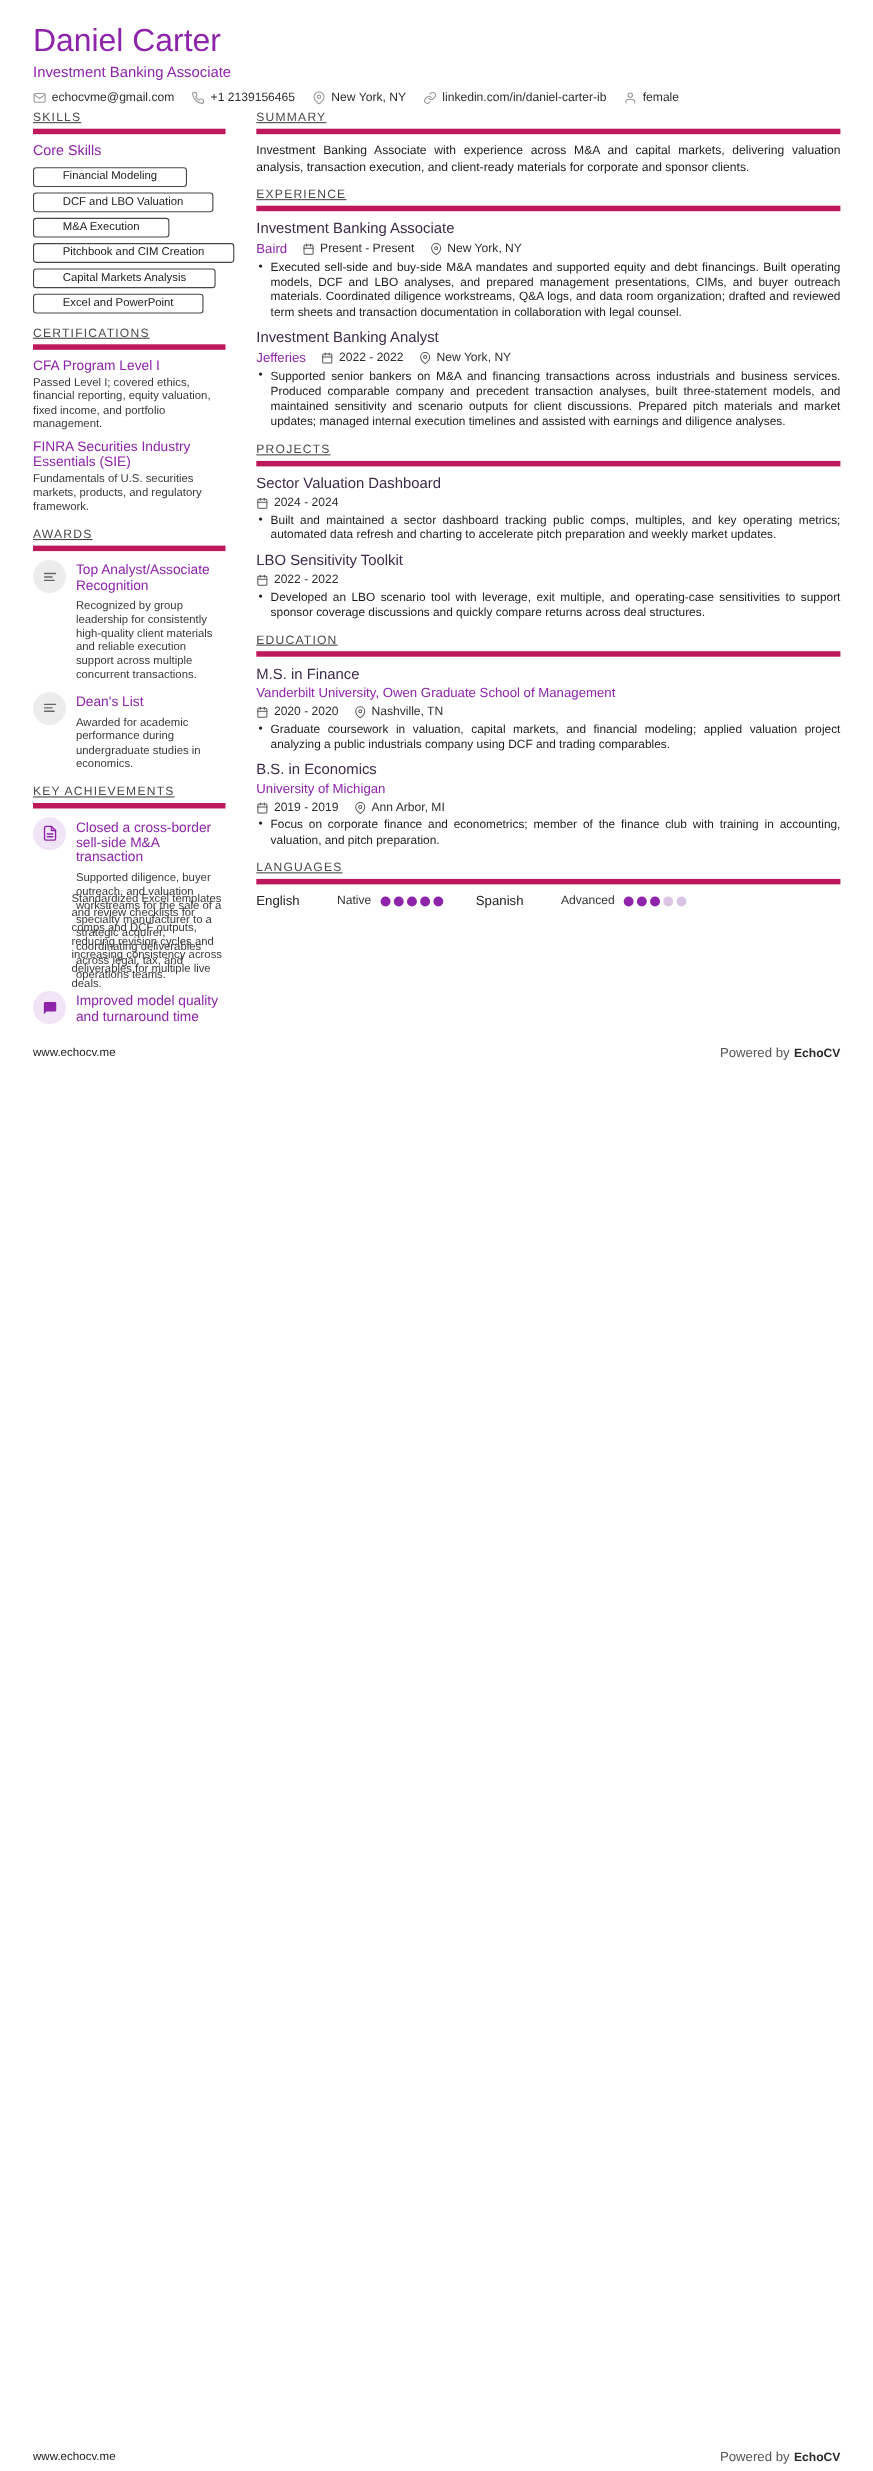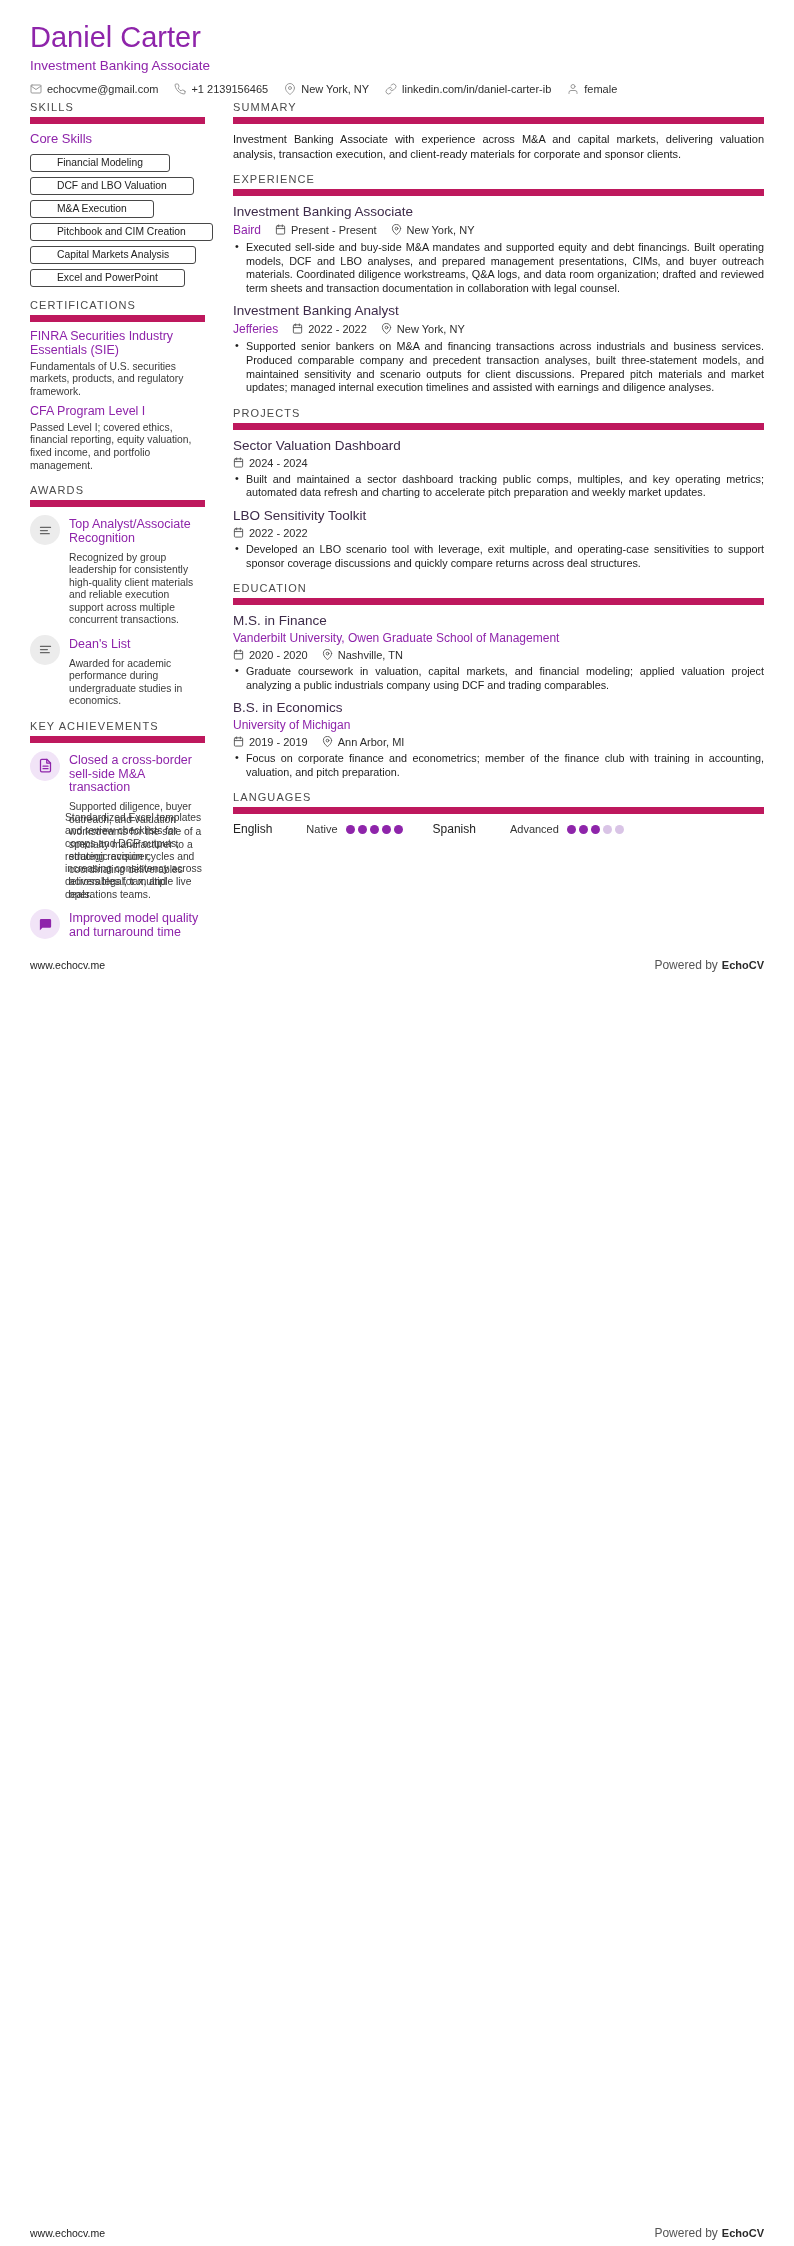--- a/index.html
+++ b/index.html
@@ -19,21 +19,21 @@
   .c-icon { width:12px; height:12px; color:#9a9a9a; display:inline-flex; flex:0 0 12px; }
   .c-icon svg, .m-icon svg, .bubble-icon svg { width:100%; height:100%; }
 
   
   .columns { display:flex; gap:28px; margin-top:6px; align-items:flex-start; }
   .col-left { flex:0 0 175px; width:175px; }
   .col-right { flex:1; min-width:0; }
 
   .section-title {
     font-size:11px; line-height:12px; letter-spacing:1.1px; color:#4a4a4a; font-weight:400;
-    padding-bottom:4px; border-bottom:7px solid #be185d; margin-top:12px; margin-bottom:8px;
+    padding-bottom:4px; border-bottom:5px solid #be185d; margin-top:12px; margin-bottom:8px;text-decoration:underline;
   }
   .section-title.first { margin-top:0; }
 
   
   .skill-group-title { color:#8e24aa; font-size:13px; line-height:14px; margin:2px 0 8px 0; }
   .chip {
     display:table; border:1px solid #474747; border-radius:3px; padding:3px 26px;
     font-size:10.3px; line-height:10px; color:#222; margin-bottom:5px; white-space:nowrap;
   }
   .small-desc { font-size:10.3px; line-height:1.22; color:#3a3a3a; }
@@ -50,21 +50,21 @@
   .iconed-title { color:#8e24aa; font-size:12.5px; line-height:1.1; margin-top:3px; }
   .iconed-body .small-desc { margin-top:6px; }
 
   
   .summary-text { font-size:11px; line-height:1.32; text-align:justify; color:#1a1a1a; }
   .entry { margin-bottom:8px; }
   .entry-title { font-size:13.5px; line-height:16px; color:#3d2a49; font-weight:500; margin-bottom:3px; }
   .entry-meta { display:flex; align-items:center; gap:14px; flex-wrap:wrap; font-size:11px; color:#2e2e2e; }
   .company { color:#8e24aa; font-size:12px; }
   .school { color:#8e24aa; font-size:12px; margin-bottom:3px; line-height:1.15; }
-  .meta-piece { display:flex; align-items:flex-start; gap:5px; }
+  .meta-piece { display:flex; align-items:flex-end; gap:5px; }
   .m-icon { width:11px; height:11px; color:#555; display:inline-flex; flex:0 0 11px; }
   .bullets { margin:4px 0 2px 0; list-style:none; }
   .bullets li {
     position:relative; padding-left:13px; font-size:10.8px; line-height:1.26;
     color:#1c1c1c; text-align:justify; margin-bottom:3px;
   }
   .bullets li::before { content:"\2022"; position:absolute; left:2px; top:-1px; }
 
   .languages-row { display:flex; align-items:center; gap:30px; margin-top:2px; }
   .lang-entry { display:flex; align-items:center; }
@@ -156,26 +156,26 @@
           <div class="chip">DCF and LBO Valuation</div>
           <div class="chip">M&amp;A Execution</div>
           <div class="chip">Pitchbook and CIM Creation</div>
           <div class="chip">Capital Markets Analysis</div>
           <div class="chip">Excel and PowerPoint</div>
         </div>
 
         <div>
           <div class="section-title">CERTIFICATIONS</div>
           <div class="cert-item">
+            <div class="cert-title">CFA Program Level I</div>
+            <div class="small-desc">Passed Level I; covered ethics, financial reporting, equity valuation, fixed income, and portfolio management.</div>
+          </div>
+          <div class="cert-item">
             <div class="cert-title">FINRA Securities Industry Essentials (SIE)</div>
             <div class="small-desc">Fundamentals of U.S. securities markets, products, and regulatory framework.</div>
-          </div>
-          <div class="cert-item">
-            <div class="cert-title">CFA Program Level I</div>
-            <div class="small-desc">Passed Level I; covered ethics, financial reporting, equity valuation, fixed income, and portfolio management.</div>
           </div>
         </div>
 
         <div>
           <div class="section-title">AWARDS</div>
           <div class="iconed-item">
             <span class="icon-bubble">
               <span class="bubble-icon">
                   <svg viewBox="0 0 24 24" fill="none" stroke="currentColor" stroke-width="2" stroke-linecap="round">
                     <line x1="4" y1="7" x2="20" y2="7"></line>

